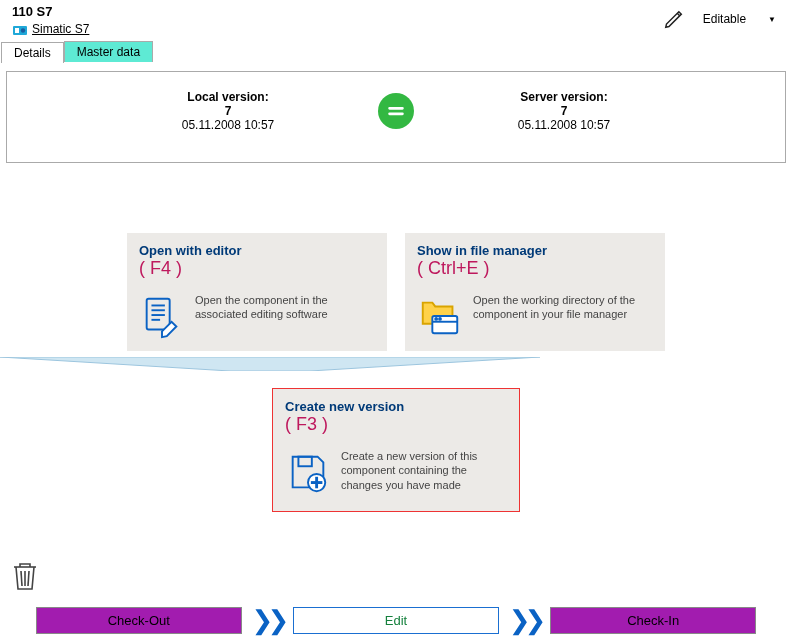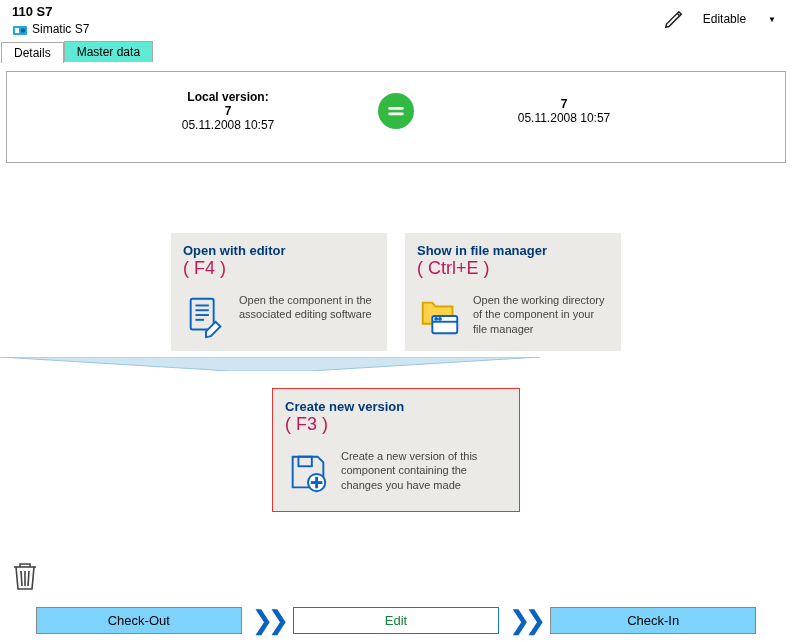--- a/index.html
+++ b/index.html
@@ -14,21 +14,21 @@
     position: relative;
   }
   .header {
     padding: 4px 8px 0 12px;
     display: flex;
     justify-content: space-between;
     align-items: flex-start;
   }
   .header-left { }
   .title { font-weight: bold; font-size: 13px; }
-  .subtitle { display:flex; align-items:center; gap:4px; margin-top:2px;}
+  .subtitle { display:flex; align-items:center; gap:4px; margin-top:2px;text-decoration:underline;}
   .subtitle-icon { width:16px; height:16px; }
   .editable-btn {
     display:flex; align-items:center; gap:18px; cursor:pointer;
     padding: 4px 8px;
   }
   .editable-btn svg { width:22px; height:22px; }
   .editable-arrow { font-size:8px; margin-left:4px; }
   .tabs {
     display:flex; gap:0; margin-left:1px; margin-top:4px;
     position:relative; z-index:2;
@@ -50,21 +50,21 @@
   .vcol .vnum { font-weight:bold; }
   .vsep {
     width:36px; height:36px; border-radius:50%;
     background:#33b842; display:flex; align-items:center; justify-content:center;
   }
   .vsep svg { width:22px; height:22px; }
   .cards-row {
     display:flex; justify-content:center; gap:18px; margin-top:70px;
   }
   .card {
-    background:#eceae7; width:216px; padding:10px 12px 12px;
+    background:#eceae7; width:260px; padding:10px 12px 12px;
     cursor:pointer;
   }
   .card-title { color:#003a78; font-weight:bold; font-size:13px;}
   .card-key { color:#be185d; font-weight:normal; font-size:18px;}
   .card-body { display:flex; gap:10px; margin-top:14px; align-items:flex-start;}
   .card-body .icon { width:46px; height:46px; flex-shrink:0;}
   .desc { color:#444; font-size:11px; max-width:180px; line-height:1.3;}
   .funnel {
     width:540px; height:14px; margin: 6px auto 0;
   }
@@ -79,21 +79,21 @@
     position:absolute; left:0; right:0; bottom:6px;
     display:flex; align-items:center; gap:10px;
     padding: 0 36px;
   }
   .trash {
     position:absolute; left:10px; bottom:46px; cursor:pointer;
   }
   .trash svg{ width:30px; height:34px;}
   .chev { color:#0a62c4; font-size:26px; letter-spacing:-6px; user-select:none;}
   .sbtn {
-    flex:1; border:1px solid #888; background:#7dd3fc;
+    flex:1; border:1px solid #888; background:#a21caf;
     text-align:center; padding:5px 0; cursor:pointer; font-size:13px;
   }
   .sbtn.active { border:1px solid #1a6fd1; background:#fff; color:#15803d;}
 </style>
 </head>
 <body>
 
 
 
 <div class="header">
@@ -129,20 +129,21 @@
       <div class="vlabel">Local version:</div>
       <div class="vnum">7</div>
       <div>05.11.2008 10:57</div>
     </div>
     <div class="vsep">
       <svg viewBox="0 0 24 24">
           <path d="M5 9h14M5 15h14" stroke="#fff" stroke-width="3" stroke-linecap="round"></path>
         </svg>
     </div>
     <div class="vcol">
+      <div class="vlabel">Server version:</div>
       <div class="vnum">7</div>
       <div>05.11.2008 10:57</div>
     </div>
   </div>
 </div>
 
 <div class="cards-row">
   <div class="card">
     <div class="card-title">Open with editor</div>
     <div class="card-key">( F4 )</div>

